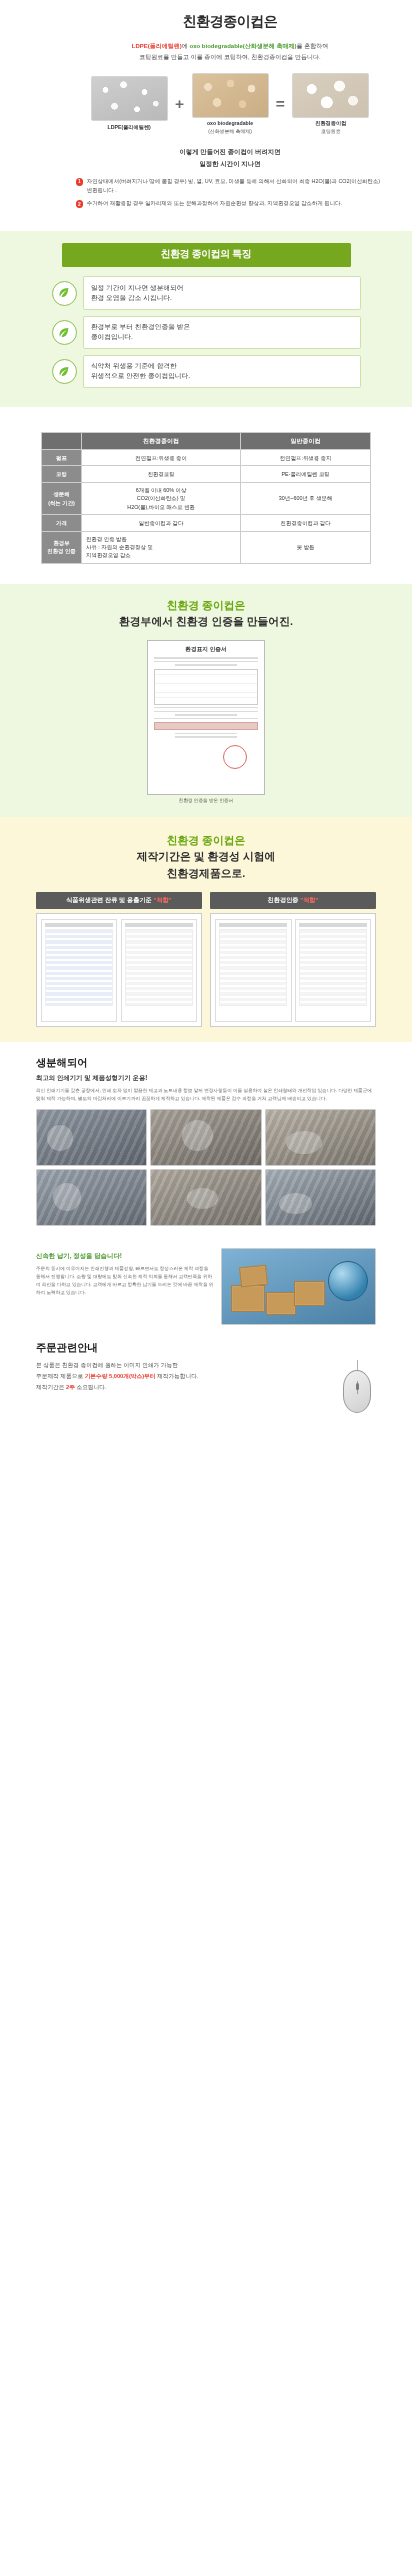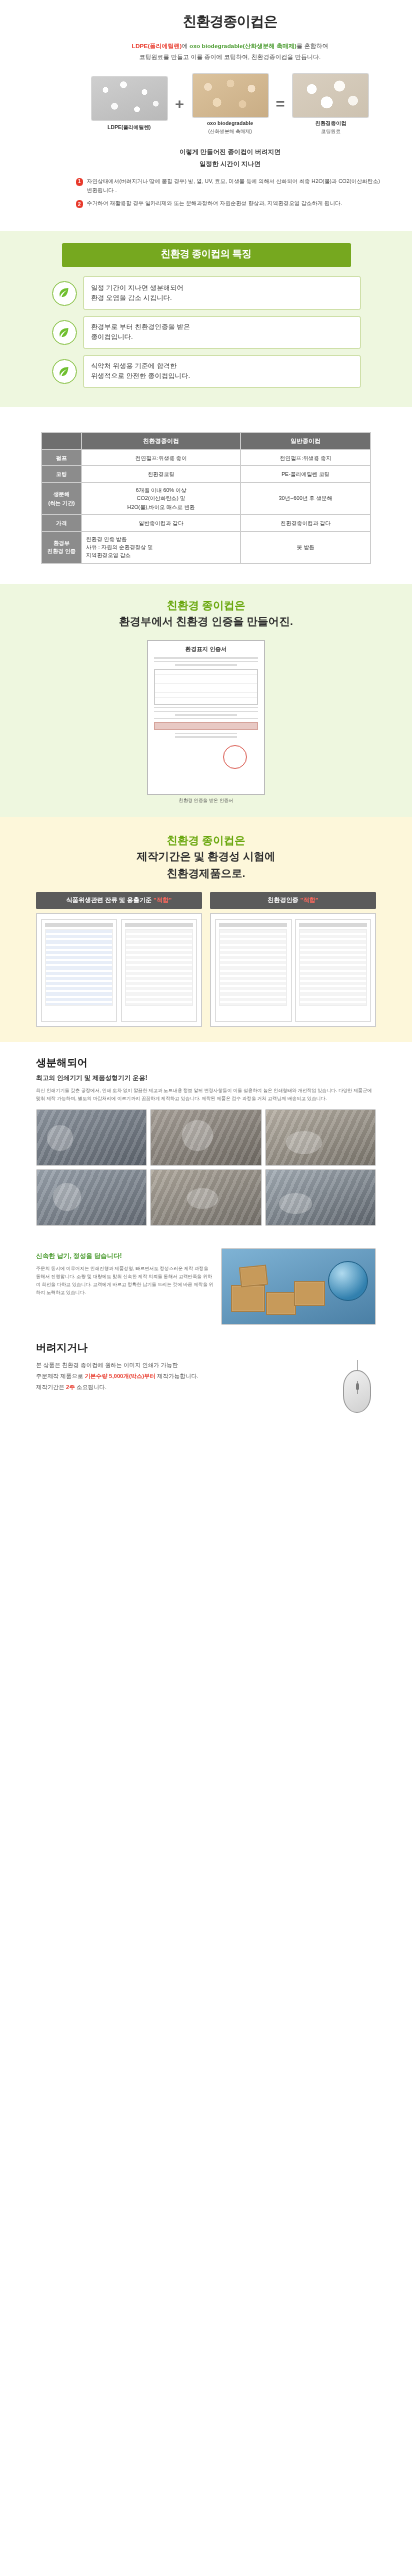--- a/index.html
+++ b/index.html
@@ -505,21 +505,21 @@
           <div class="bx" style="left:17.5px;top:17.5px;width:27px;height:19.6px;transform:rotate(-6deg);"></div>
           <div class="bx" style="left:72px;top:32px;width:31px;height:25px;"></div>
           <div class="globe"></div>
         </div>
       </div>
     </div>
   </section>
 
   <section class="sec-ord">
     <div class="sec-inner">
-      <div class="h3-title">버려지거나</div>
+      <div class="h3-title">주문관련안내</div>
       <div class="ord-body">
         <div class="ord-text">
           <div>본 상품은 친환경 종이컵에 원하는 이미지 인쇄가 가능한</div>
           <div>
             <span>주문제작 제품으로 </span><span class="red">기본수량 5,000개(박스)부터</span><span> 제작가능합니다.</span>
           </div>
           <div>
             <span>제작기간은 </span><span class="red">2주</span><span> 소요됩니다.</span>
           </div>
         </div>

